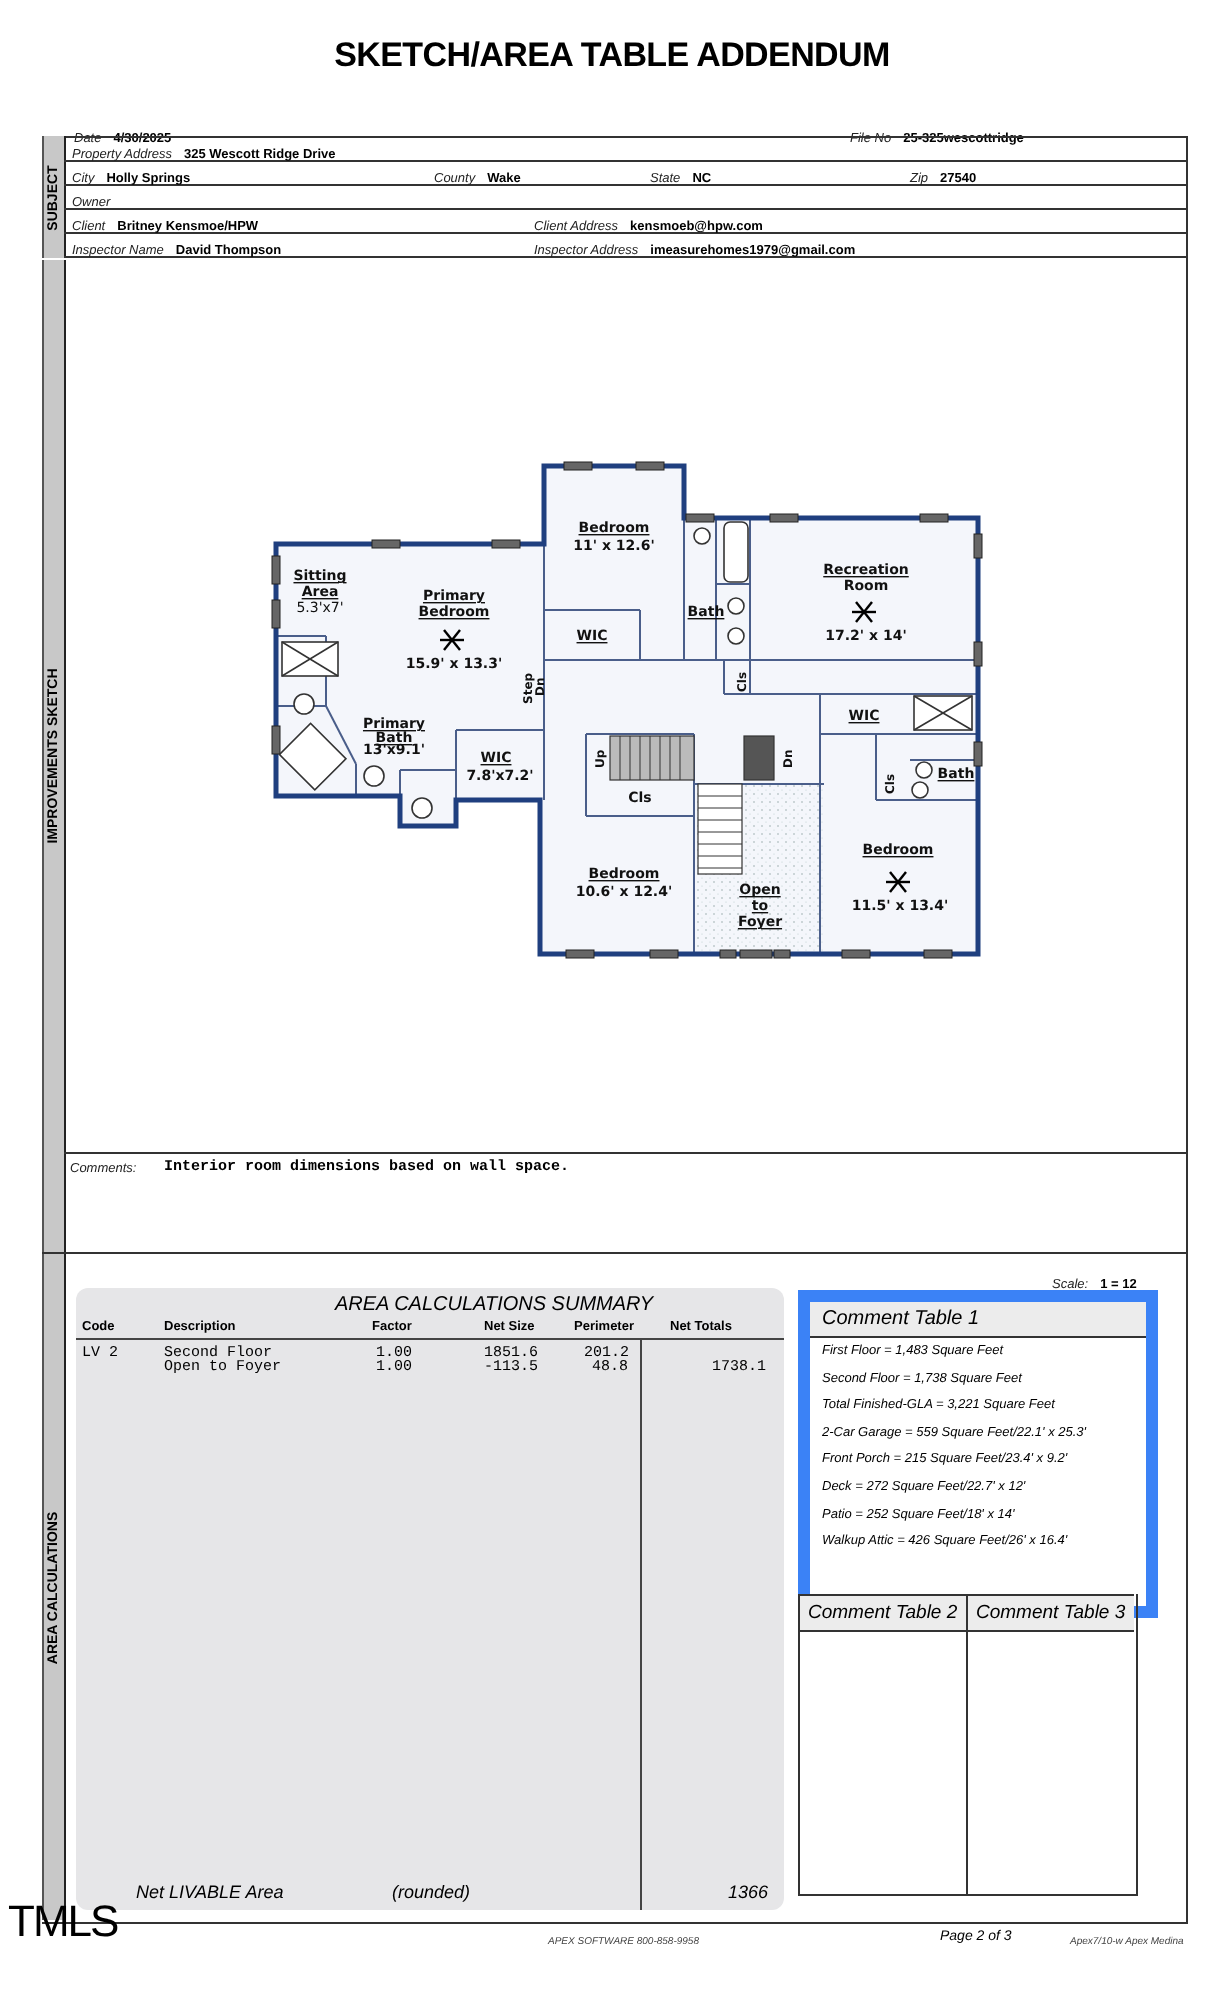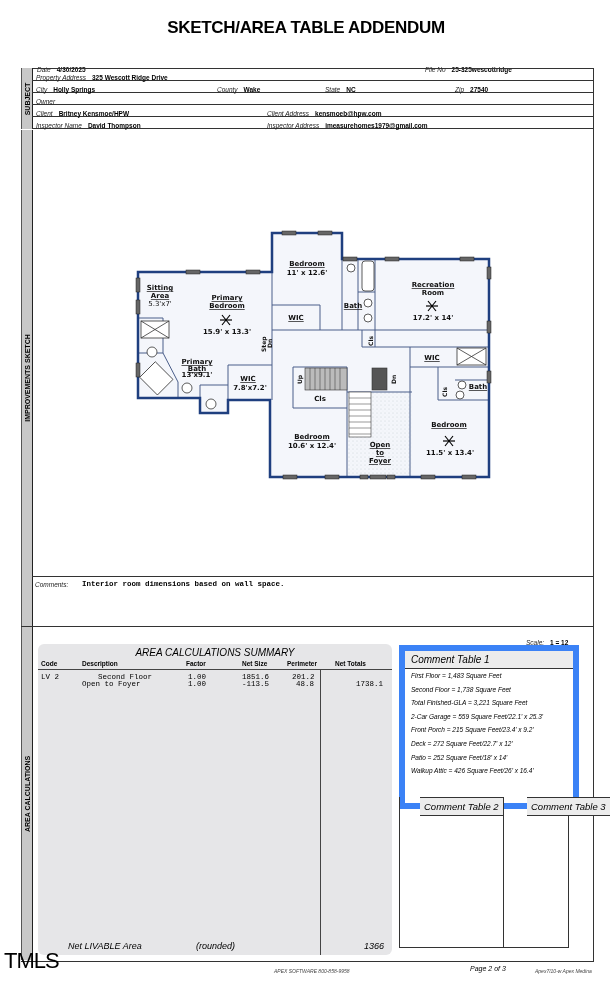--- a/index.html
+++ b/index.html
@@ -14,21 +14,21 @@
   .sidebar span { position:absolute; left:50%; top:50%; transform:translate(-50%,-50%) rotate(-90deg); white-space:nowrap; font-weight:bold; font-size:7px; }
   .subject-row { position:absolute; left:32px; width:561px; height:11px; border-bottom:1px solid #333; line-height:11px; }
   .subject-row .c { position:absolute; top:0; }
   .sectionline { position:absolute; left:21px; width:572px; height:0; border-top:1.5px solid #333; }
   .sketch-area { position:absolute; left:32px; top:130px; width:561px; height:445px; }
   .comments { position:absolute; left:32px; top:576px; width:561px; height:50px; border-top:1px solid #333; }
   .comments .lbl { position:absolute; left:3px; top:4px; }
   .comments .ctext { position:absolute; left:50px; top:3px; font-family:"Liberation Mono", monospace; font-size:7.5px; font-weight:bold; }
   .scale { position:absolute; top:631px; left:526px; }
   .calc { position:absolute; left:38px; top:644px; width:354px; height:311px; background:#e6e6e8; border-radius:6px; }
-  .calc .ctitle { position:absolute; left:0; top:3px; width:100%; text-align:center; font-style:italic; font-size:10px; }
+  .calc .ctitle { position:absolute; left:0; top:3px; width:100%; text-align:center; font-style:italic; font-size:10px;padding-left:32px; }
   .calc .hdr { position:absolute; top:16px; font-weight:bold; font-size:6.5px; }
   .calc .hline { position:absolute; left:0; top:25px; width:100%; border-top:1px solid #444; }
   .calc .vline { position:absolute; left:282px; top:25px; height:286px; border-left:1px solid #444; }
   .mono { font-family:"Liberation Mono", monospace; font-size:7.5px; position:absolute; }
   .calc .footer { position:absolute; top:297px; font-style:italic; font-size:9px; }
   .ct1 { position:absolute; left:399px; top:645px; width:168px; height:152px; border:6px solid #3b82f6; }
   .ct-head { background:#ececec; border-bottom:1px solid #333; font-style:italic; font-size:10px; padding:3px 6px; }
   .ct1 .line { font-style:italic; font-size:6.5px; height:13.6px; line-height:13.6px; padding-left:6px; }
   .ct23 { position:absolute; left:399px; top:797px; width:168px; height:150px; border:1px solid #333; border-top:none; }
   .ct23 .half { position:absolute; top:0; height:100%; width:83px; }
@@ -267,21 +267,21 @@
   <span class="hdr" style="left:44px">Description</span>
   <span class="hdr" style="left:148px">Factor</span>
   <span class="hdr" style="left:204px">Net Size</span>
   <span class="hdr" style="left:249px">Perimeter</span>
   <span class="hdr" style="left:297px">Net Totals</span>
   <div class="hline"></div>
   <div class="vline"></div>
 
   <div>
     <span class="mono" style="left:3px;top:29px">LV 2</span>
-    <span class="mono" style="left:60px;top:29px">Second Floor</span>
+    <span class="mono" style="left:44px;top:29px">Second Floor</span>
     <span class="mono" style="left:150px;top:29px">1.00</span>
     <span class="mono" style="left:204px;top:29px">1851.6</span>
     <span class="mono" style="left:254px;top:29px">201.2</span>
   </div>
   <div>
     <span class="mono" style="left:44px;top:36px">Open to Foyer</span>
     <span class="mono" style="left:150px;top:36px">1.00</span>
     <span class="mono" style="left:204px;top:36px">-113.5</span>
     <span class="mono" style="left:258px;top:36px">48.8</span>
     <span class="mono" style="left:318px;top:36px">1738.1</span>
@@ -298,24 +298,24 @@
   <div class="line">Second Floor = 1,738 Square Feet</div>
   <div class="line">Total Finished-GLA = 3,221 Square Feet</div>
   <div class="line">2-Car Garage = 559 Square Feet/22.1' x 25.3'</div>
   <div class="line">Front Porch = 215 Square Feet/23.4' x 9.2'</div>
   <div class="line">Deck = 272 Square Feet/22.7' x 12'</div>
   <div class="line">Patio = 252 Square Feet/18' x 14'</div>
   <div class="line">Walkup Attic = 426 Square Feet/26' x 16.4'</div>
 </div>
 
 <div class="ct23">
-  <div class="half" style="left:0;border-right:1px solid #333;margin-left:20px;">
+  <div class="half" style="left:0;border-right:1px solid #333;">
     <div class="ct-head">Comment Table 2</div>
   </div>
-  <div class="half" style="left:84px;margin-left:43px;">
+  <div class="half" style="left:84px;">
     <div class="ct-head">Comment Table 3</div>
   </div>
 </div>
 
 <div class="tmls">TMLS</div>
 <span class="foot" style="left:274px;">APEX SOFTWARE 800-858-9958</span>
 <span class="foot" style="left:470px;font-size:7px;color:#000;top:965px;">Page 2 of 3</span>
 <span class="foot" style="left:535px;">Apex7/10-w Apex Medina</span>
 
 </body></html>

